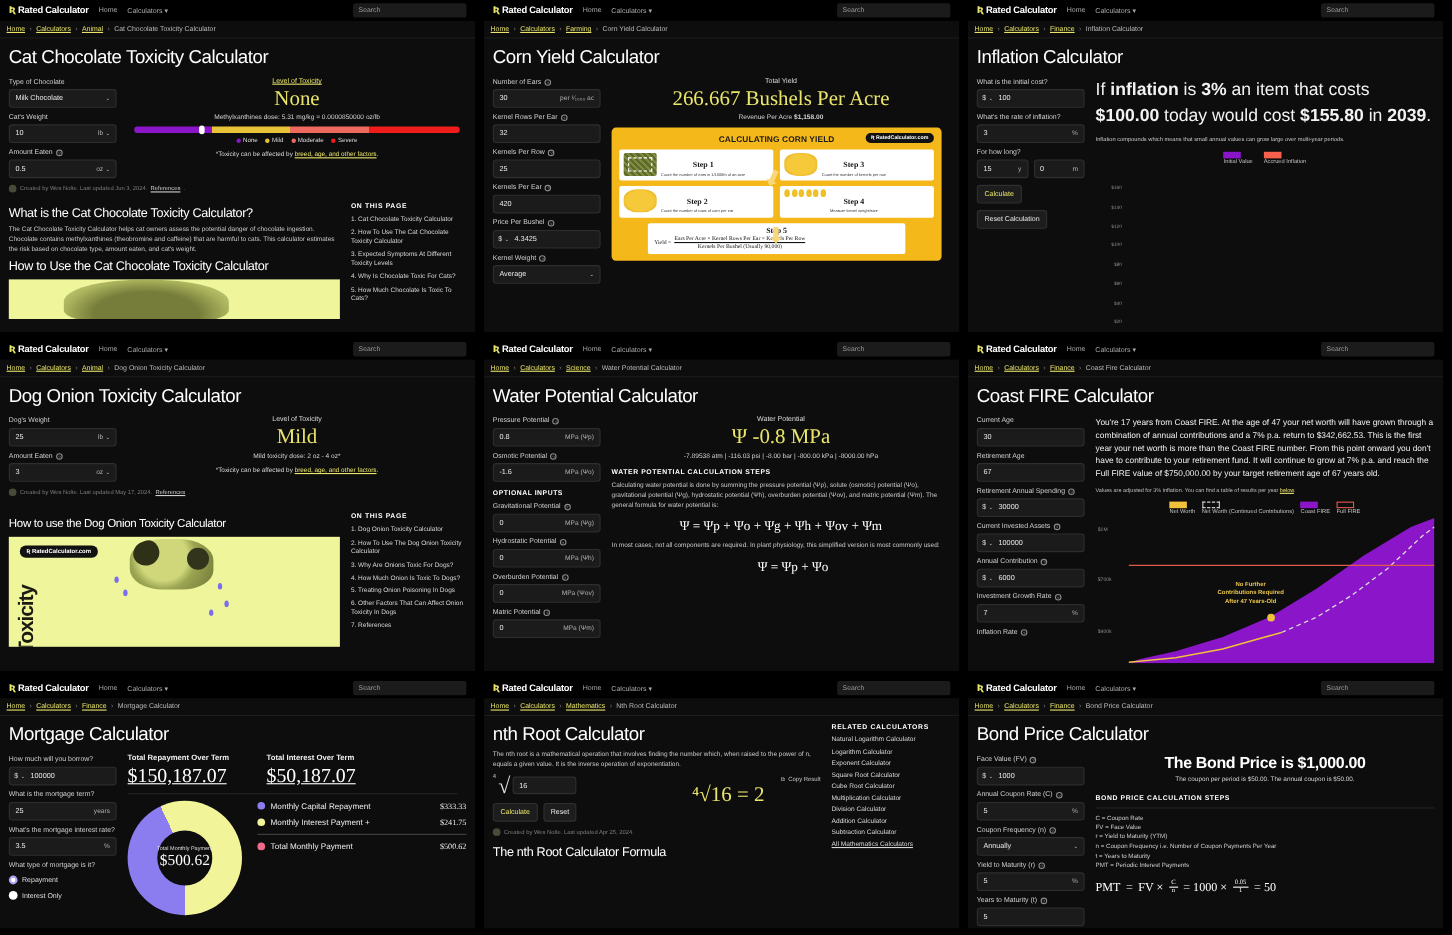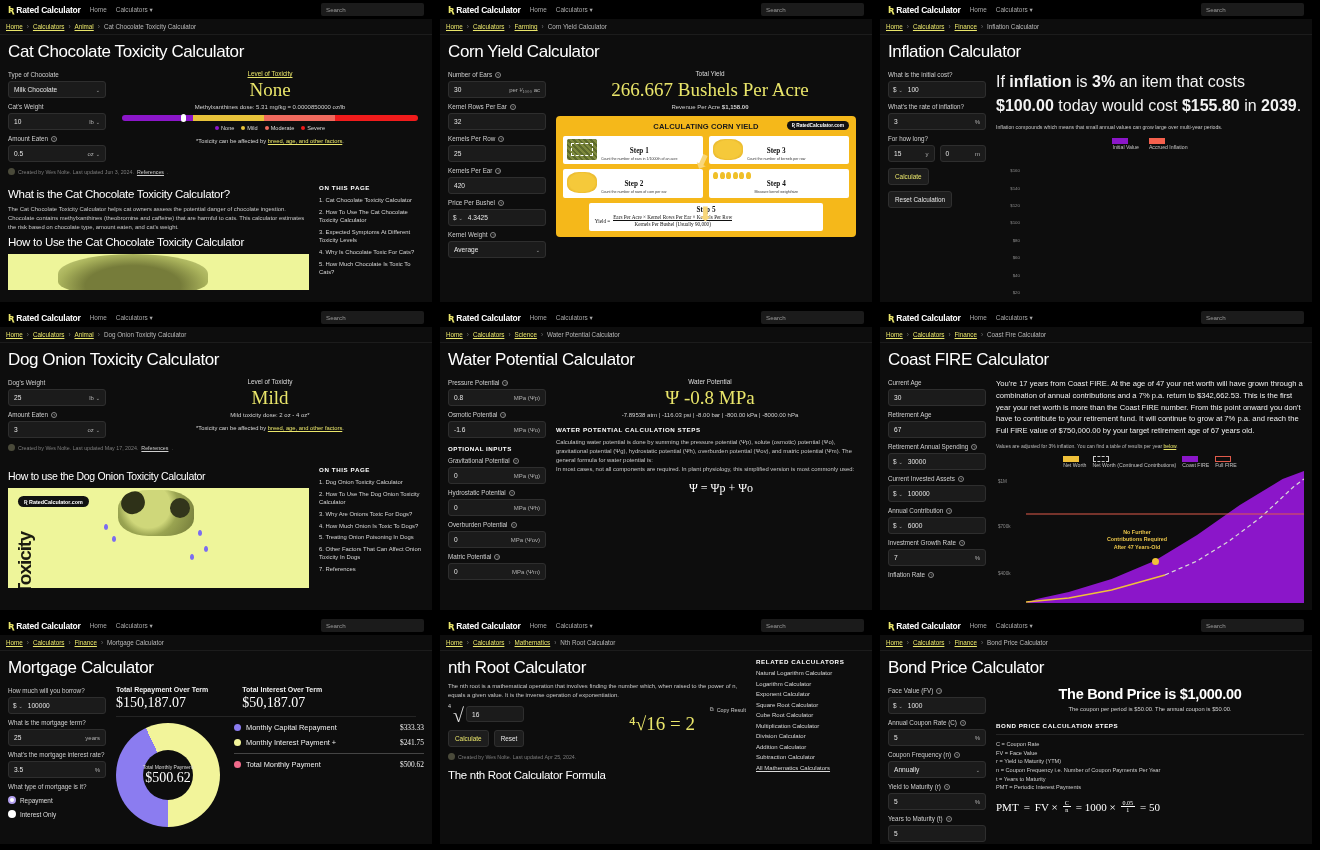--- a/index.html
+++ b/index.html
@@ -164,21 +164,21 @@
     justify-content:center; z-index:2;}
   .donut .ctr .l { font-size:5px; color:#ddd;}
   .donut .ctr .v { font-family:"Liberation Serif",serif; font-size:14px; color:#fff;}
   .mlegend { font-size:7.4px; color:#eee; }
   .mlegend .li { display:flex; align-items:center; gap:5px; margin-bottom:6px;}
   .mlegend .li i { width:7px;height:7px;border-radius:50%; display:block; flex:0 0 7px;}
   .mlegend .nm { flex:1; white-space:nowrap;}
   .mlegend .amt { font-family:"Liberation Serif",serif; }
   .mlegend hr { border:0; border-top:1px solid #444; margin:6px 0;}
   .totrow { display:flex; gap:34px; font-size:7px; font-weight:bold; color:#efefef; padding: 4px 8px 0;}
-  .totrow .v { font-family:"Liberation Serif",serif; font-size:14px; font-weight:normal; color:#fff; display:block; margin-top:2px;}
+  .totrow .v { font-family:"Liberation Serif",serif; font-size:18px; font-weight:normal; color:#fff; display:block; margin-top:2px;text-decoration:underline;}
   .hrule { border:0; border-top:1px solid #242424; margin:5px 8px;}
 
   
   .rootbox { display:flex; align-items:flex-start; gap:2px; margin-top:6px;}
   .rootsym { font-size:20px; color:#ddd; font-family:"Liberation Serif",serif; line-height:.9;}
   .rootidx { font-size:5.4px; color:#ddd; position:relative; top:-3px;}
   .rootin { width:58px; height:16px; background:#1b1b1b; border:1px solid #2e2e2e; border-radius:3px;
     display:flex; align-items:center; padding-left:5px; font-size:6.6px;}
   .eqbig { font-family:"Liberation Serif",serif; font-size:19px; color:#e9e56a; text-align:center;}
   .copy { font-size:5.4px; color:#c8c8c8; display:flex; align-items:center; gap:3px;}
@@ -707,20 +707,21 @@
               <span class="unit">MPa (Ψm)</span>
             </div>
       </div>
       <div class="col-res">
         <div class="res-label">Water Potential</div>
         <div class="res-big">Ψ -0.8 MPa</div>
         <div class="res-sub">-7.89538 atm | -116.03 psi | -8.00 bar | -800.00 kPa | -8000.00 hPa</div>
         <div style="text-align:left">
           <div class="wsteps">WATER POTENTIAL CALCULATION STEPS</div>
           <p class="para">Calculating water potential is done by summing the pressure potential (Ψp), solute (osmotic) potential (Ψo), gravitational potential (Ψg), hydrostatic potential (Ψh), overburden potential (Ψov), and matric potential (Ψm). The general formula for water potential is:</p>
+          <div class="weq">Ψ = Ψp + Ψo + Ψg + Ψh + Ψov + Ψm</div>
           <p class="para">In most cases, not all components are required. In plant physiology, this simplified version is most commonly used:</p>
           <div class="weq" style="text-align:center;padding-left:22px">Ψ = Ψp + Ψo</div>
         </div>
       </div>
     </div>
   </div>
     </div>
 
   <div class="panel">
       <div class="page">

